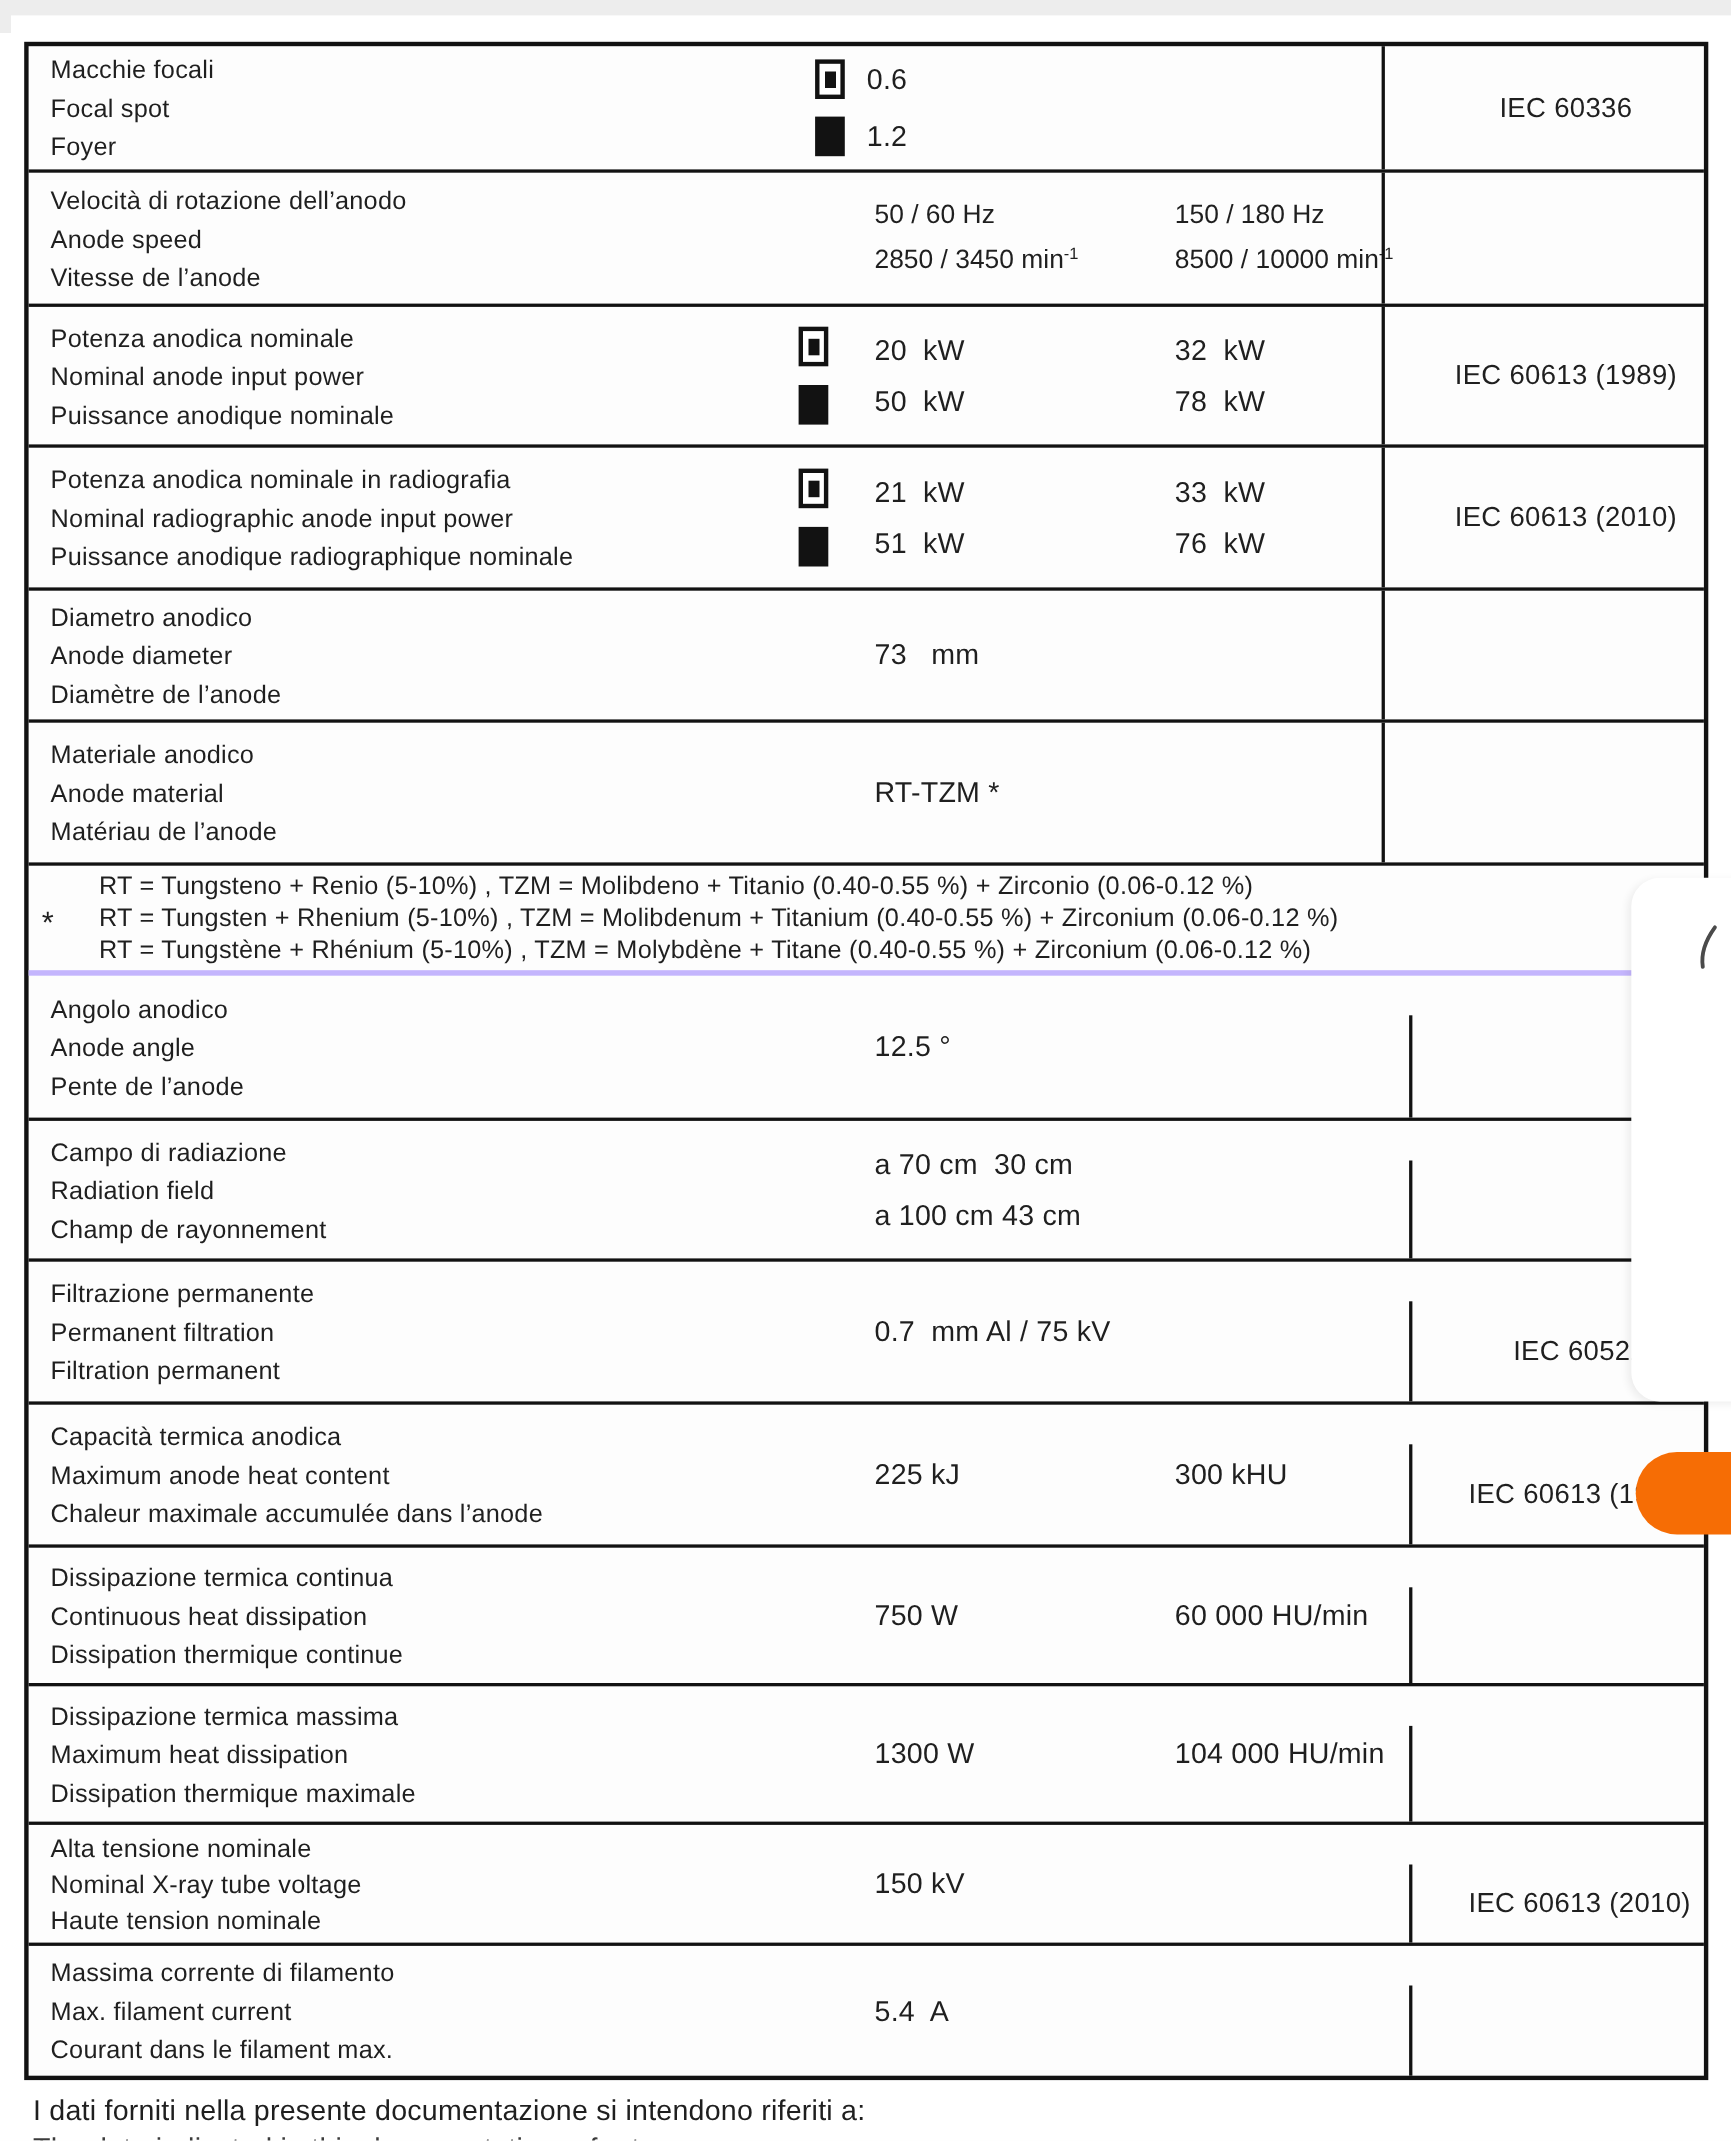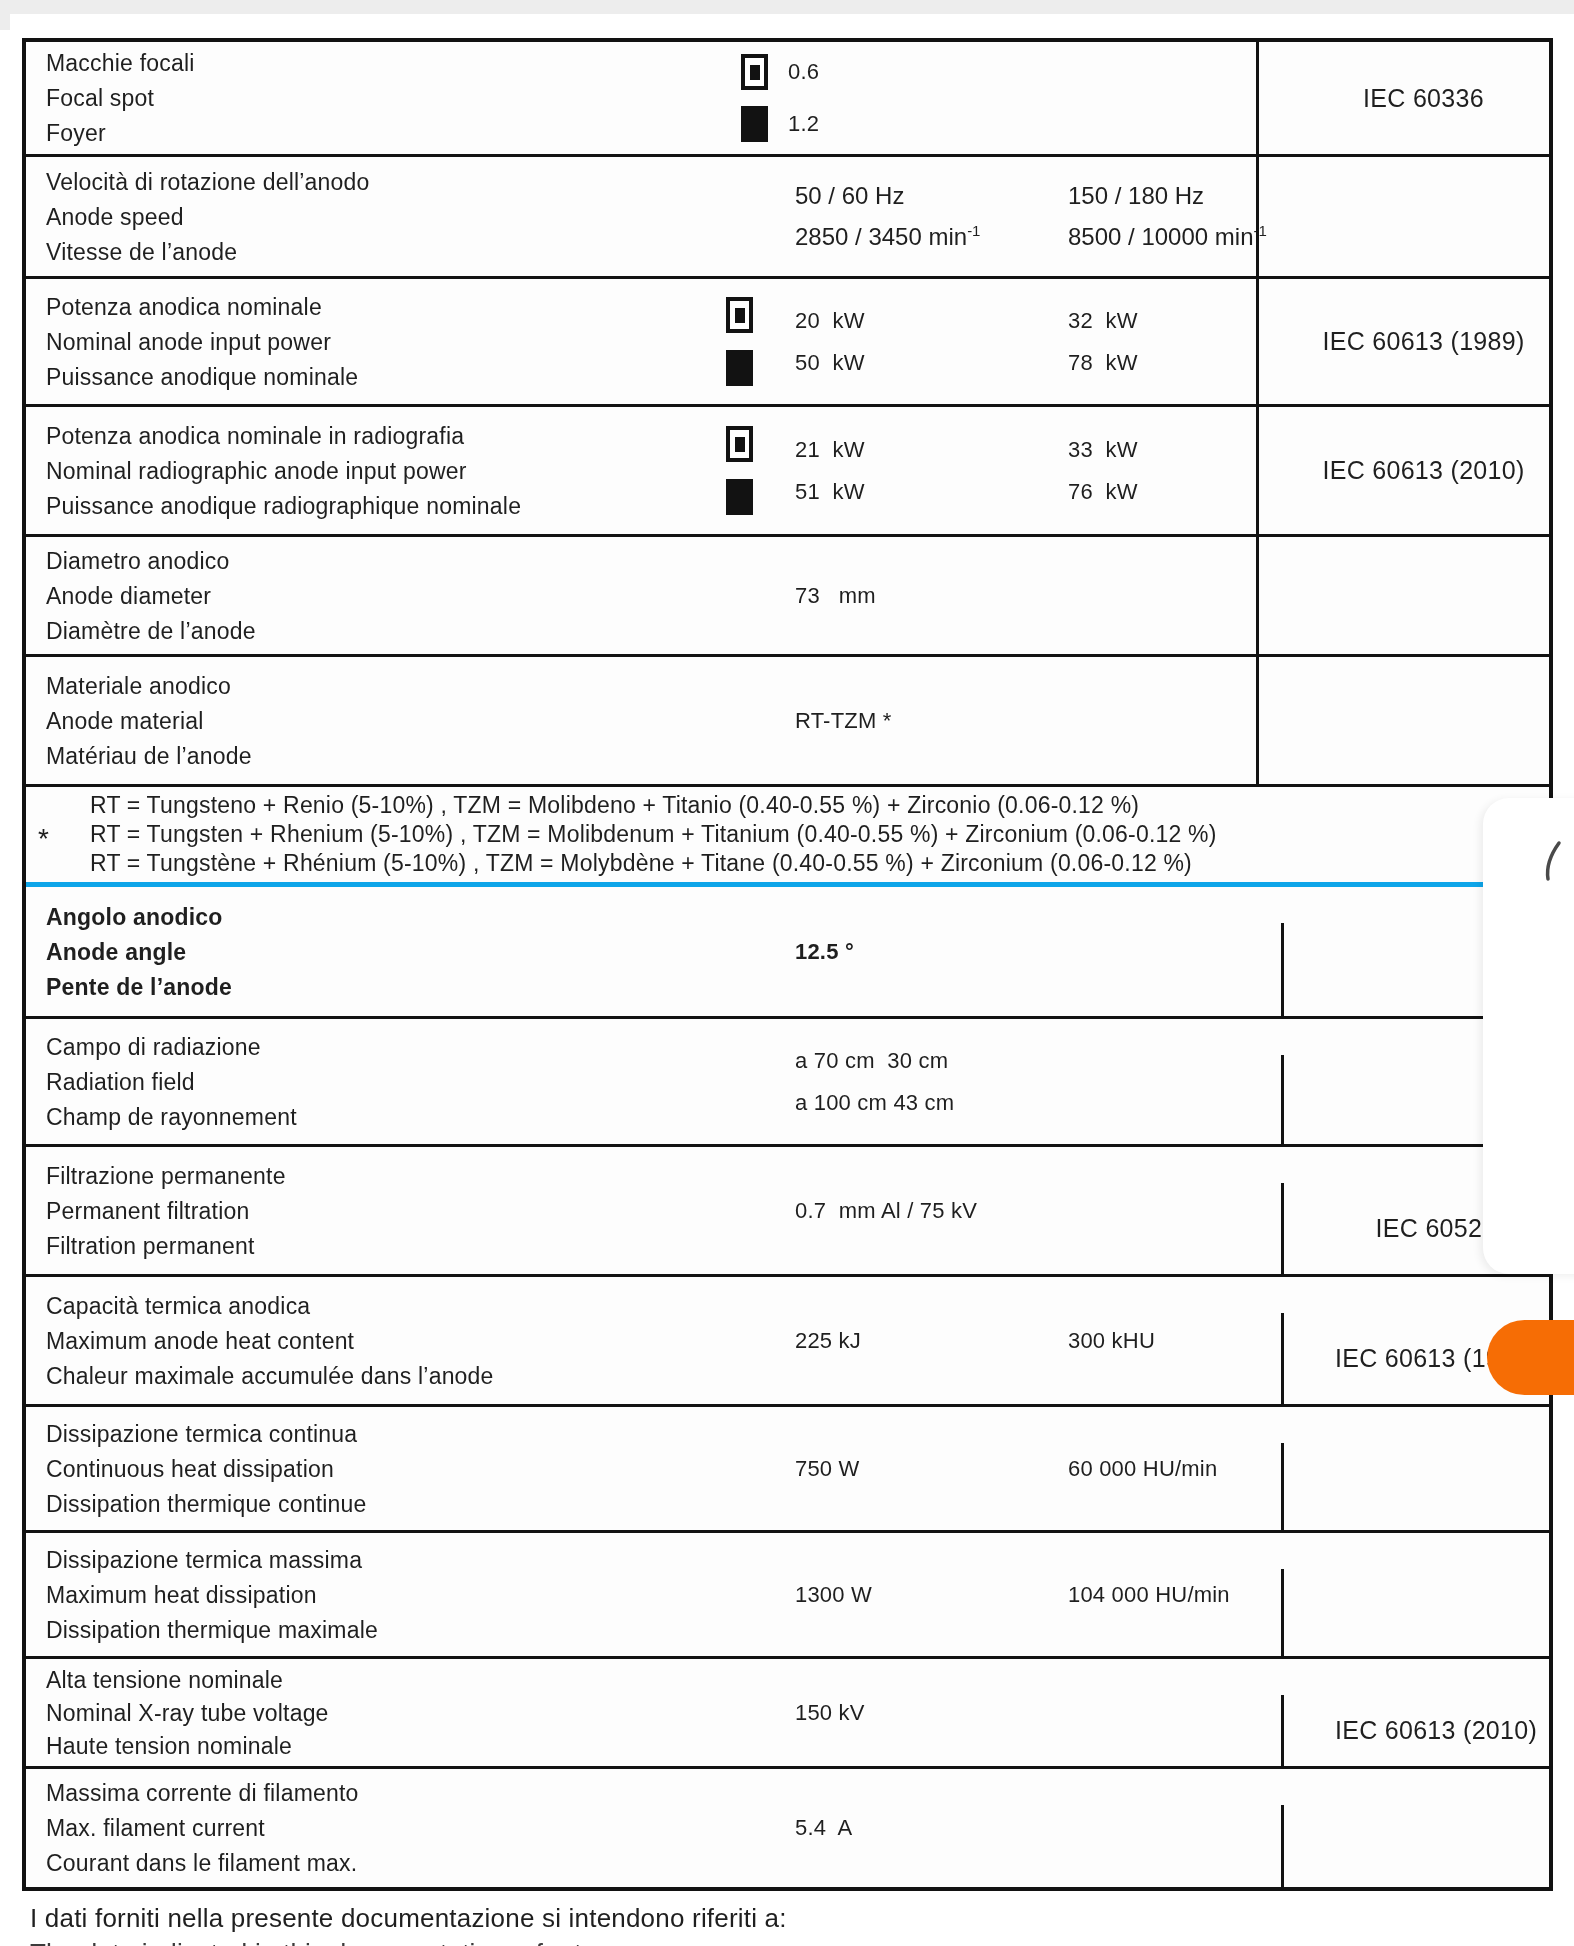--- a/index.html
+++ b/index.html
@@ -11,21 +11,21 @@
   }
   .top-strip{position:absolute;left:0;top:0;width:1574px;height:14px;background:#ededed;}
   .left-strip{position:absolute;left:0;top:0;width:10px;height:30px;background:#ededed;}
 
   .sheet{
     position:absolute;left:22px;top:38px;width:1531px;
     border:4px solid #121212;box-sizing:border-box;background:#fdfdfd;
   }
   .row{position:relative;border-top:3px solid #121212;box-sizing:border-box;}
   .row.first{border-top:none;}
-  .row.heavy{border-top:5px solid #0ea5e9;font-weight:bold;}
+  .row.heavy{border-top:5px solid #c4b5fd;}
 
   .labels{
     position:absolute;left:20px;top:0;bottom:0;width:640px;
     display:flex;flex-direction:column;justify-content:center;gap:9px;
   }
   .labels span{font-size:23px;line-height:26px;letter-spacing:.2px;white-space:nowrap;}
 
   .iec{
     position:absolute;top:0;bottom:0;right:0;
     border-left:3px solid #121212;
@@ -35,21 +35,21 @@
   .iec-l{left:1255px;margin-top:36px;}
   .iec span{font-size:25px;letter-spacing:.3px;white-space:pre;}
 
   .stack{
     position:absolute;top:0;bottom:0;
     display:flex;flex-direction:column;justify-content:center;gap:16px;
   }
   .icon-stack{left:700px;gap:17px;}
   .c1{left:769px;}
   .c2{left:994px;margin-left:48px;}
-  .val{font-size:22px;white-space:pre;letter-spacing:.2px;}
+  .val{font-size:26px;white-space:pre;letter-spacing:.2px;}
   .val-sm{font-size:24px;white-space:pre;}
   .val-sm sup{font-size:15px;}
 
   .fline{display:flex;align-items:center;gap:20px;}
 
   .fs{display:inline-flex;align-items:center;justify-content:center;box-sizing:border-box;}
   .fs-small{width:27px;height:36px;border:4px solid #121212;background:#fff;}
   .fs-small i{display:block;width:10px;height:15px;background:#121212;}
   .fs-large{width:27px;height:36px;background:#121212;}
 

